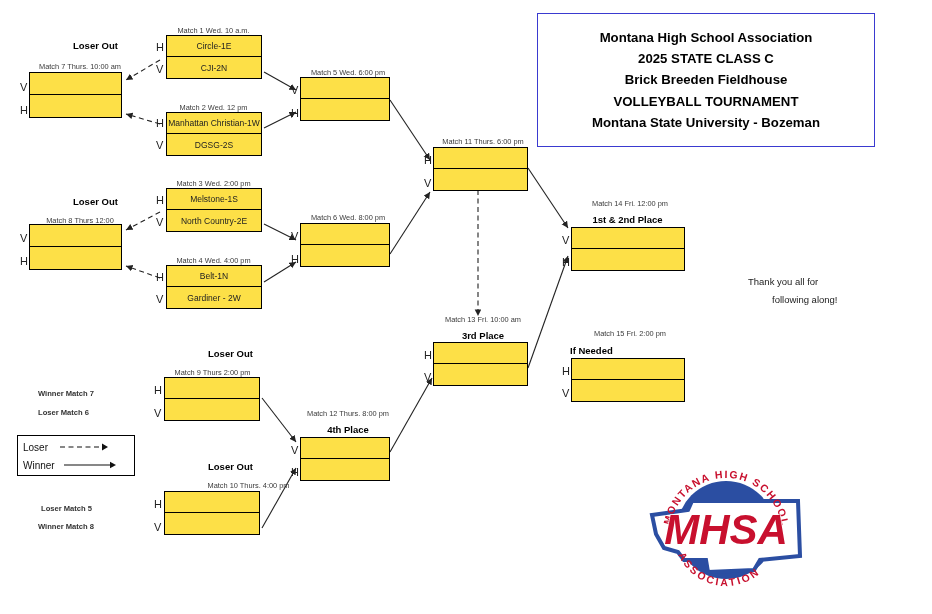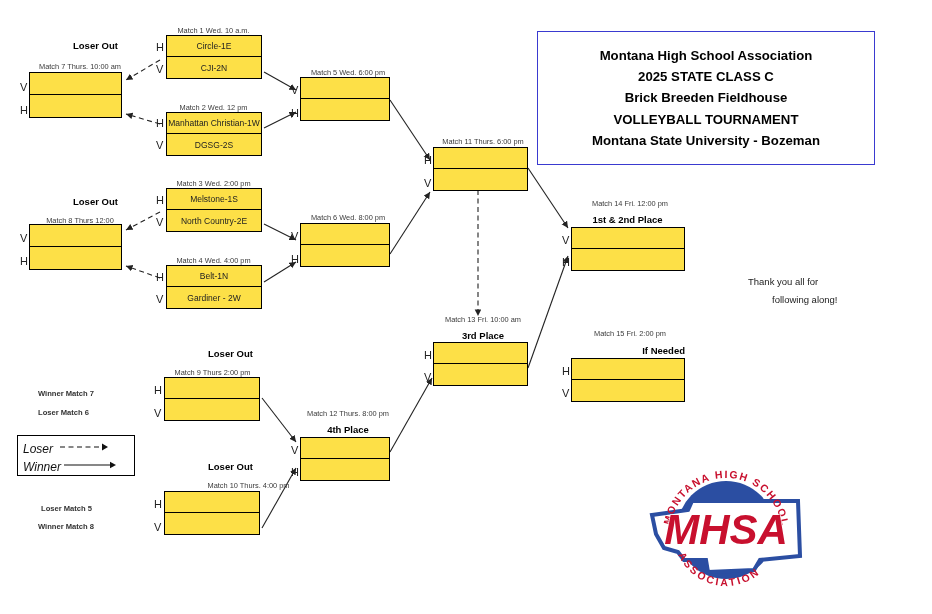--- a/index.html
+++ b/index.html
@@ -11,28 +11,28 @@
               font-size:8.5px;color:#222;}
   .mbox .half.top{border-bottom:1.4px solid #000;}
   
   .mlabel{position:absolute;font-size:7.4px;color:#3a3a3a;white-space:nowrap;text-align:center;}
   .hv{position:absolute;font-size:11px;color:#222;font-weight:400;line-height:1;}
   .loserout{position:absolute;font-size:9.5px;font-weight:bold;color:#000;white-space:nowrap;padding-left:16px;}
   .placelbl{position:absolute;font-size:9.5px;font-weight:bold;color:#000;white-space:nowrap;text-align:center;}
   .noteTxt{position:absolute;font-size:7.6px;color:#333;white-space:nowrap;font-weight:bold;}
   .thanks{position:absolute;font-size:9.5px;color:#222;white-space:nowrap;}
   
-  #title-box{position:absolute;left:537px;top:31px;width:338px;height:134px;
+  #title-box{position:absolute;left:537px;top:13px;width:338px;height:134px;
              border:1.6px solid #3a3ad0;background:#fff;box-sizing:border-box;
              display:flex;flex-direction:column;align-items:center;justify-content:center;}
   #title-box div{font-size:13.2px;font-weight:bold;line-height:1.62;white-space:nowrap;color:#000;}
   
   #legend-box{position:absolute;left:17px;top:435px;width:118px;height:41px;
               border:1.3px solid #000;background:#fff;box-sizing:border-box;}
-  .legrow{position:absolute;font-size:12px;color:#111;font-style:italic;}
+  .legrow{position:absolute;font-size:10px;color:#111;}
   svg.ov{position:absolute;left:0;top:0;width:932px;height:614px;pointer-events:none;}
   #logo{position:absolute;left:648px;top:460px;width:160px;height:140px;}
 </style>
 </head>
 <body>
 
 <svg class="ov" viewBox="0 0 932 614">
   <defs>
     <marker id="arrS" markerWidth="7" markerHeight="7" refX="6" refY="3" orient="auto">
       <path d="M0,0 L6,3 L0,6 z" fill="#222"></path>
@@ -195,21 +195,21 @@
 <div class="mlabel" style="left:580px;top:199px;width:100px;">Match 14 Fri. 12:00 pm</div>
 <div class="placelbl" style="left:570px;top:214px;width:115px;text-align:center;">1st &amp; 2nd Place</div>
 <div class="hv" style="left:562px;top:235px;">V</div>
 <div class="hv" style="left:562px;top:257px;">H</div>
 <div class="mbox" style="left:571px;top:227px;width:114px;height:44px;">
   <div class="half top"></div>
   <div class="half"></div>
 </div>
 
 <div class="mlabel" style="left:580px;top:329px;width:100px;">Match 15 Fri. 2:00 pm</div>
-<div class="placelbl" style="left:570px;top:345px;width:115px;text-align:right;">If Needed</div>
+<div class="placelbl" style="left:570px;top:345px;width:115px;text-align:left;">If Needed</div>
 <div class="hv" style="left:562px;top:366px;">H</div>
 <div class="hv" style="left:562px;top:388px;">V</div>
 <div class="mbox" style="left:571px;top:358px;width:114px;height:44px;">
   <div class="half top"></div>
   <div class="half"></div>
 </div>
 
 <div class="noteTxt" style="left:38px;top:389px;">Winner Match 7</div>
 <div class="noteTxt" style="left:38px;top:408px;">Loser Match 6</div>
 <div class="noteTxt" style="left:41px;top:504px;">Loser Match 5</div>

